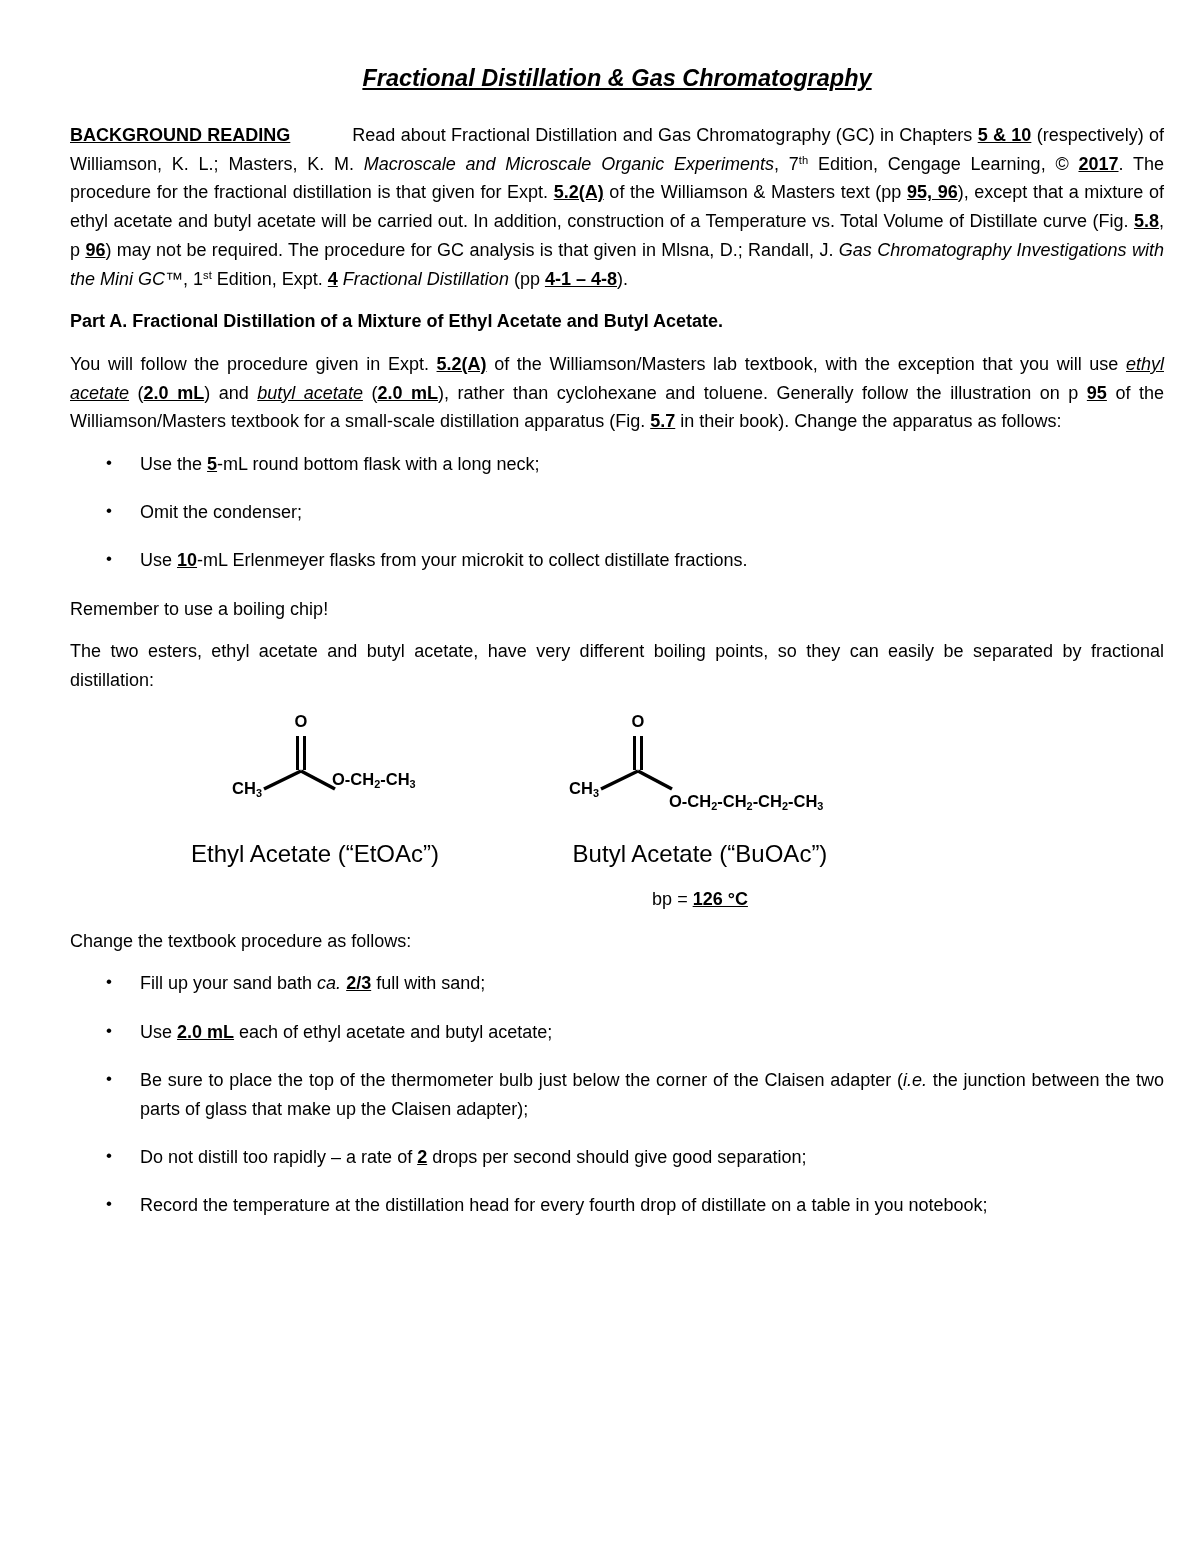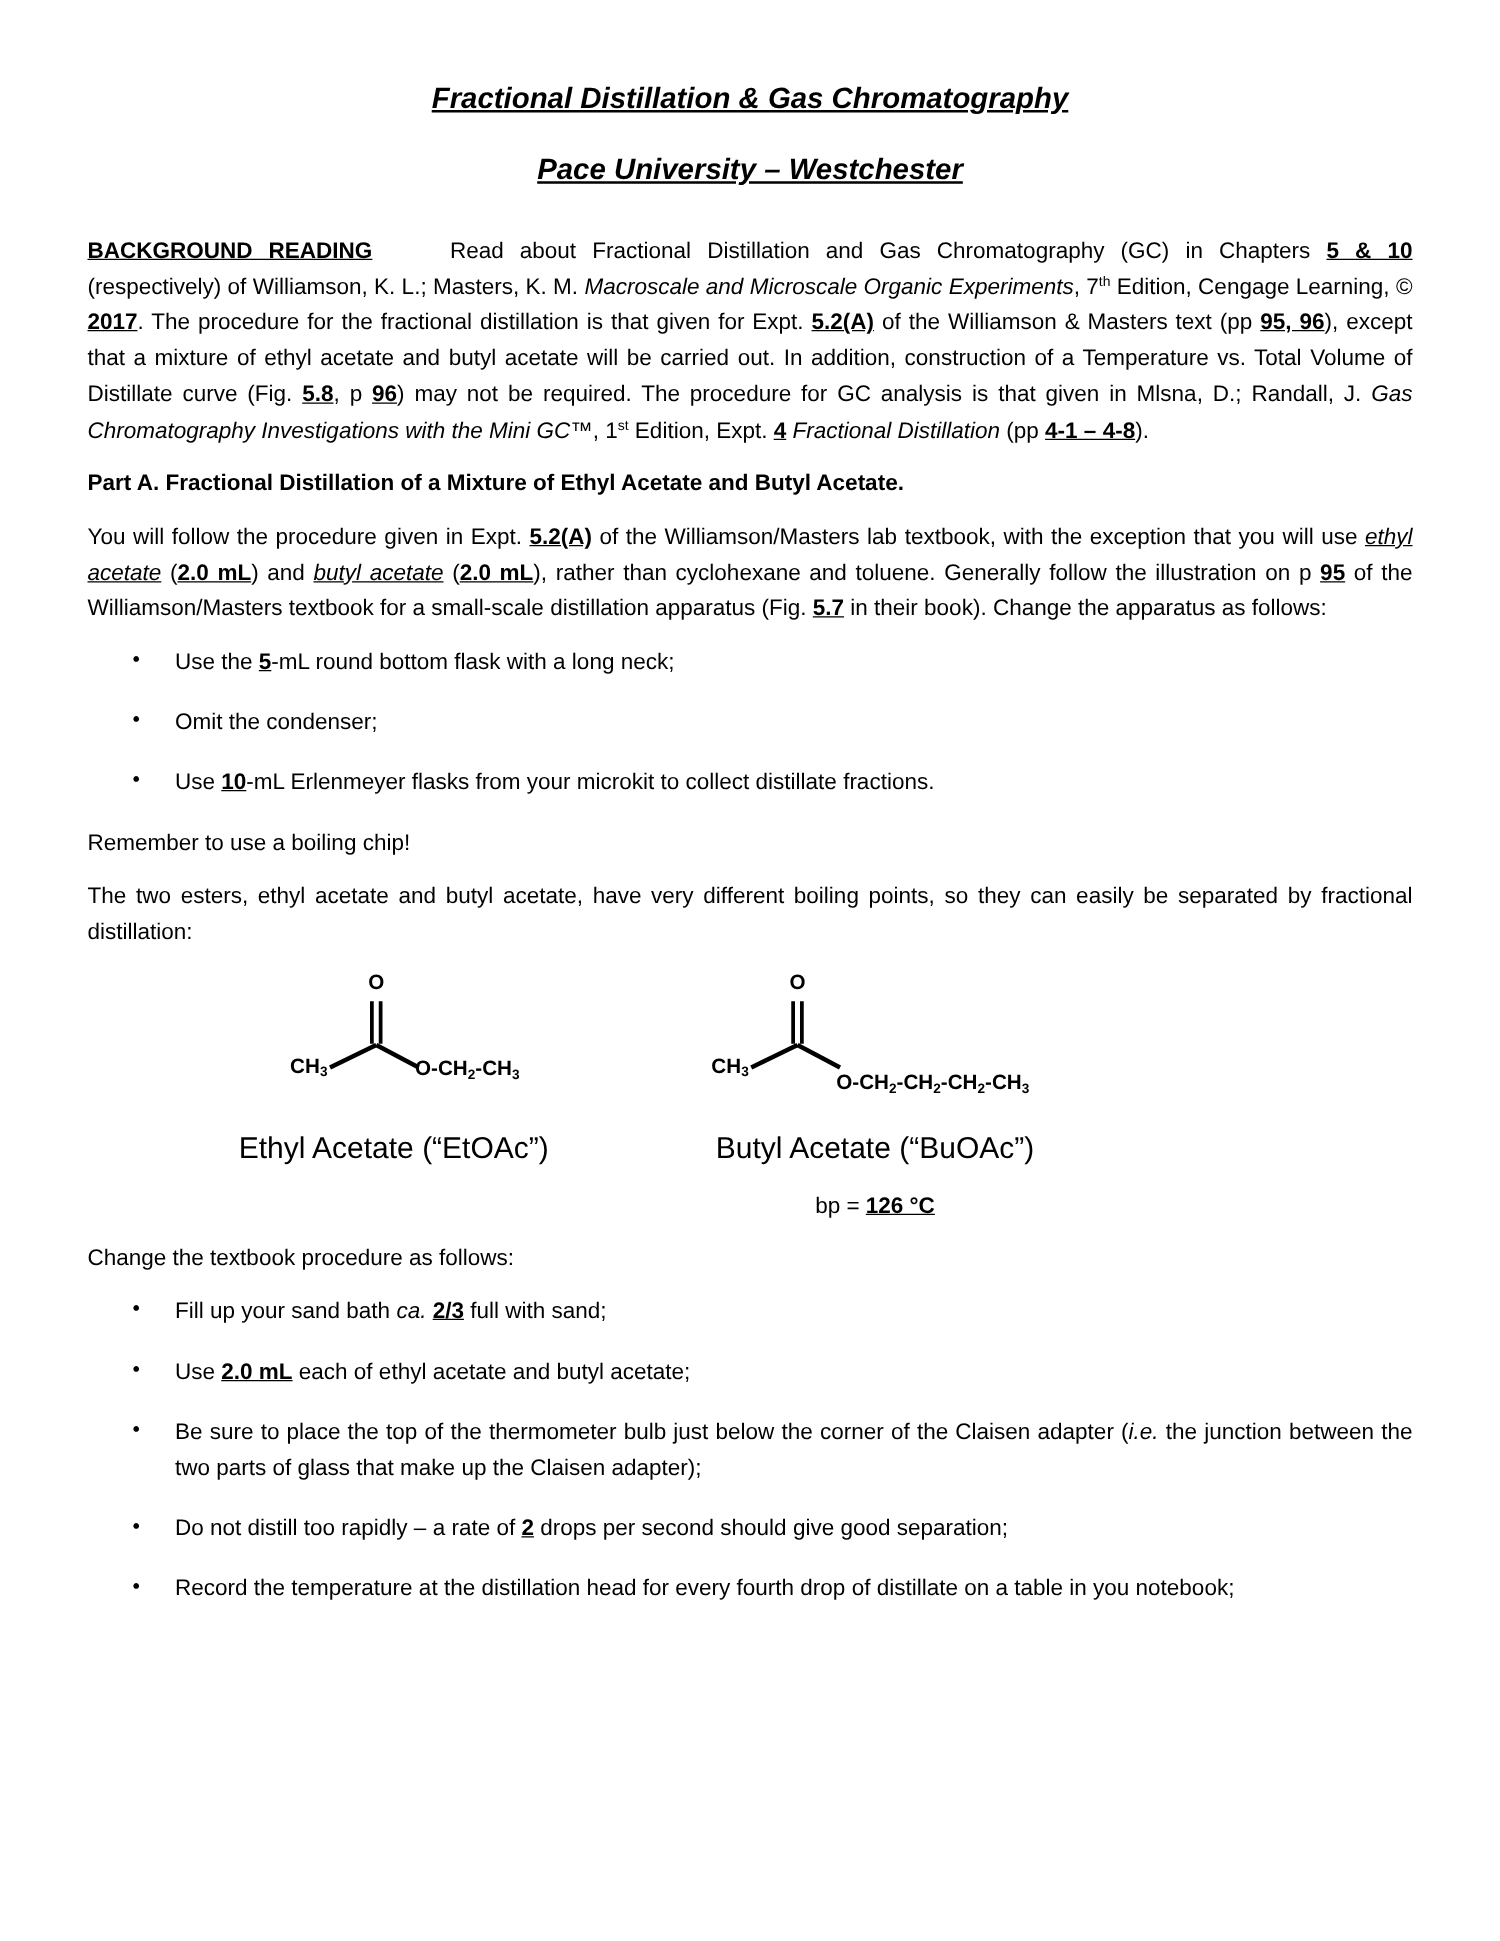--- a/index.html
+++ b/index.html
@@ -1,19 +1,19 @@
 <!DOCTYPE html>
 <html><head>
 <meta charset="utf-8">
 <style>
   * { box-sizing: border-box; }
   html,body { margin:0; padding:0; background:#e8e8e8; }
   .page {
     width:1200px; height:1553px; margin:0 auto; background:#ffffff;
-    padding:64px 70px 0 70px; color:#000;
+    padding:64px 36px 0 70px; color:#000;
     font-family:"Liberation Sans", sans-serif;
     font-size:18px; line-height:28.7px;
     overflow:hidden; position:relative;
   }
   .title {
     text-align:center; font-weight:bold; font-style:italic;
     text-decoration:underline; font-size:23.5px; line-height:28px;
     margin:0 0 29px 0;
   }
   .title.last { margin-bottom:37px; }
@@ -35,34 +35,33 @@
   .struct-col { position:absolute; top:0; }
   .struct-col.ethyl { left:110px; width:270px; }
   .struct-col.butyl { left:485px; width:290px; }
   .drawing { position:relative; height:110px; }
   .bonds { position:absolute; left:0; top:0; }
   .atom { position:absolute; font-weight:bold; font-size:16.5px; line-height:20px; white-space:nowrap; }
   .atom .sub { font-size:0.66em; top:0.3em; }
   .o-top   { text-align:center; }
   .e-otop  { left:107px; top:2px;  width:28px; }
   .e-ch3   { left:18px;  top:69px; width:64px; text-align:right; }
-  .e-chain { left:152px; top:71px; }
+  .e-chain { left:152px; top:60px; }
   .b-otop  { left:69px;  top:2px;  width:28px; }
   .b-ch3   { left:0px;   top:69px; width:44px; text-align:right; }
   .b-chain { left:114px; top:71px;margin-top:11px; }
   .caption { text-align:center; margin-top:21px; font-size:24px; }
   .bp      { text-align:center; margin-top:17px; font-size:18px; }
 </style>
 </head>
 <body>
 
 <div class="page">
 
   <div class="title">Fractional Distillation &amp; Gas Chromatography</div>
-  <div class="title last">Pace University – Westchester</div>
 
   <p class="body-par"><span class="b">BACKGROUND READING</span><span class="tab"></span><span>Read about Fractional Distillation and Gas Chromatography (GC) in Chapters </span><span class="b">5 &amp; 10</span><span> (respectively) of Williamson, K. L.; Masters, K. M. </span><span class="i">Macroscale and Microscale Organic Experiments</span><span>, 7</span><span class="sup">th</span><span> Edition, Cengage Learning, © </span><span class="b">2017</span><span>. The procedure for the fractional distillation is that given for Expt. </span><span class="b">5.2(A)</span><span> of the Williamson &amp; Masters text (pp </span><span class="b">95, 96</span><span>), except that a mixture of ethyl acetate and butyl acetate will be carried out. In addition, construction of a Temperature vs. Total Volume of Distillate curve (Fig. </span><span class="b">5.8</span><span>, p </span><span class="b">96</span><span>) may not be required. The procedure for GC analysis is that given in Mlsna, D.; Randall, J. </span><span class="i">Gas Chromatography Investigations with the Mini GC™</span><span>, 1</span><span class="sup">st</span><span> Edition, Expt. </span><span class="b">4</span><span> </span><span class="i">Fractional Distillation</span><span> (pp </span><span class="b">4-1 – 4-8</span><span>).</span></p>
 
   <p class="heading">Part A. Fractional Distillation of a Mixture of Ethyl Acetate and Butyl Acetate.</p>
 
   <p class="body-par"><span>You will follow the procedure given in Expt. </span><span class="b">5.2(A)</span><span> of the Williamson/Masters lab textbook, with the exception that you will use </span><span class="i u">ethyl acetate</span><span> (</span><span class="b">2.0 mL</span><span>) and </span><span class="i u">butyl acetate</span><span> (</span><span class="b">2.0 mL</span><span>), rather than cyclohexane and toluene. Generally follow the illustration on p </span><span class="b">95</span><span> of the Williamson/Masters textbook for a small-scale distillation apparatus (Fig. </span><span class="b">5.7</span><span> in their book). Change the apparatus as follows:</span></p>
 
   <ul class="bullets">
     <li><span>Use the </span><span class="b">5</span><span>-mL round bottom flask with a long neck;</span></li>
     <li><span>Omit the condenser;</span></li>

